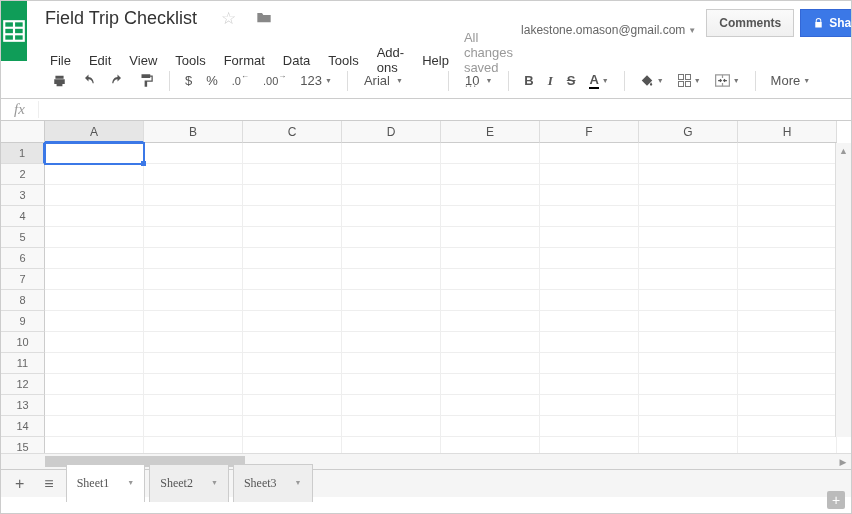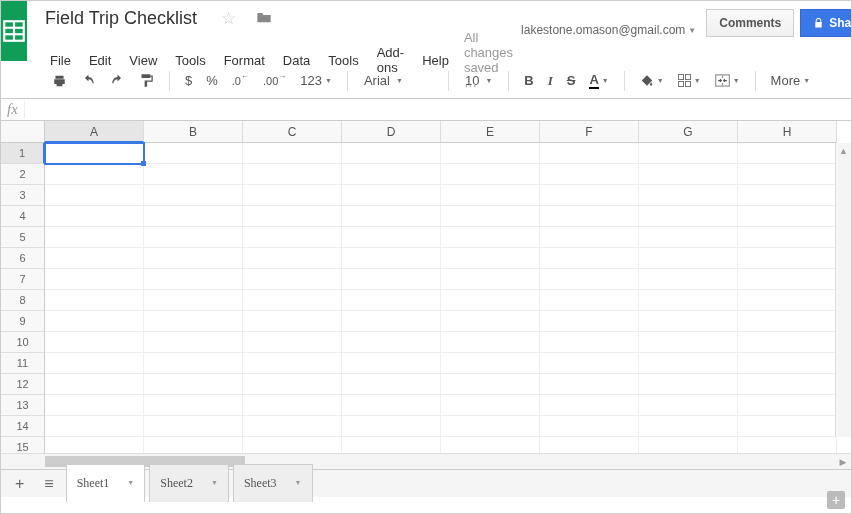--- a/index.html
+++ b/index.html
@@ -22,21 +22,21 @@
 .btn { border: 1px solid #ccc; background: linear-gradient(#fafafa,#f0f0f0); padding: 6px 12px; border-radius: 0; font-size: 12px; font-weight: bold; color: #555; cursor: pointer; display: flex; align-items: center; gap: 5px; }
 .btn.share { background: #1a73e8; background: #3b78e7; border-color: #3367d6; color: #fff; }
 .toolbar { display: flex; align-items: center; height: 36px; border-bottom: 1px solid #ccc; padding: 0 10px 0 46px; gap: 4px; margin-top: 2px;}
 .toolbar .sep { width: 1px; height: 20px; background: #ddd; margin: 0 6px; }
 .tool { padding: 4px 5px; color: #555; display: flex; align-items: center; font-size: 13px; cursor: pointer; }
 .tool.small { font-size: 11px; }
 .tool .tri { font-size: 7px; margin-left: 3px; color: #777; }
 .toolbar .combo { display: flex; align-items: center; gap: 6px; padding: 2px 6px; color: #555; font-size: 13px; cursor: pointer; min-width: 50px;}
 .toolbar .combo .tri { font-size: 7px; color: #777; }
 .fx-bar { display: flex; align-items: center; height: 22px; border-bottom: 1px solid #ccc; }
-.fx-label { width: 24px; text-align: center; font-style: italic; color: #999; border-right: 1px solid #eee; font-size: 15px; font-family: 'Times New Roman', serif;}
+.fx-label { width: 38px; text-align: center; font-style: italic; color: #999; border-right: 1px solid #eee; font-size: 15px; font-family: 'Times New Roman', serif;}
 .fx-input { flex: 1; border: none; outline: none; padding: 0 6px; height: 100%; font-size: 13px; }
 .grid-area { position: relative; height: 348px; display: flex; flex-direction: column; }
 .grid-scroll { overflow: hidden; flex:1; position: relative;}
 .col-headers { display: flex; height: 22px; }
 .corner { width: 44px; background: #f8f8f8; border-right: 1px solid #ccc; border-bottom: 1px solid #ccc; }
 .col-h { width: 99px; background: #f8f8f8; border-right: 1px solid #ddd; border-bottom: 1px solid #ccc; text-align: center; font-size: 12px; color: #555; line-height: 22px; }
 .col-h.sel { background: #e6e6e6; border-bottom: 2px solid #3b78e7;}
 .row { display: flex; height: 21px; }
 .row-h { width: 44px; background: #f8f8f8; border-right: 1px solid #ccc; border-bottom: 1px solid #ddd; text-align: center; font-size: 11px; color: #666; line-height: 20px; }
 .row-h.sel { background: #e6e6e6; border-right: 2px solid #3b78e7;}

